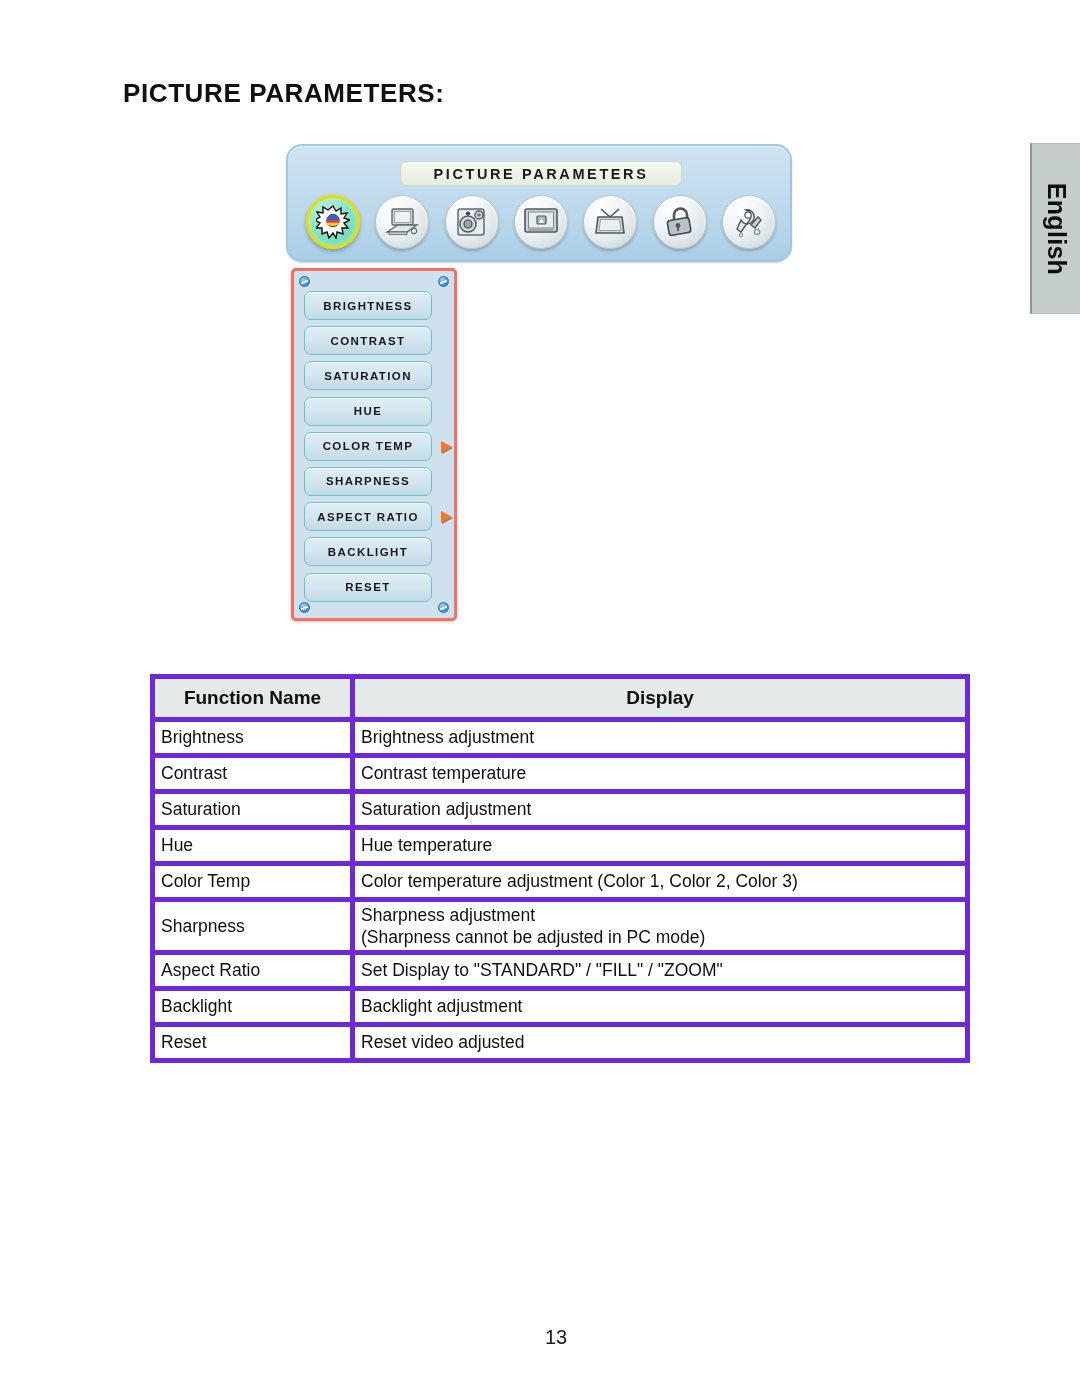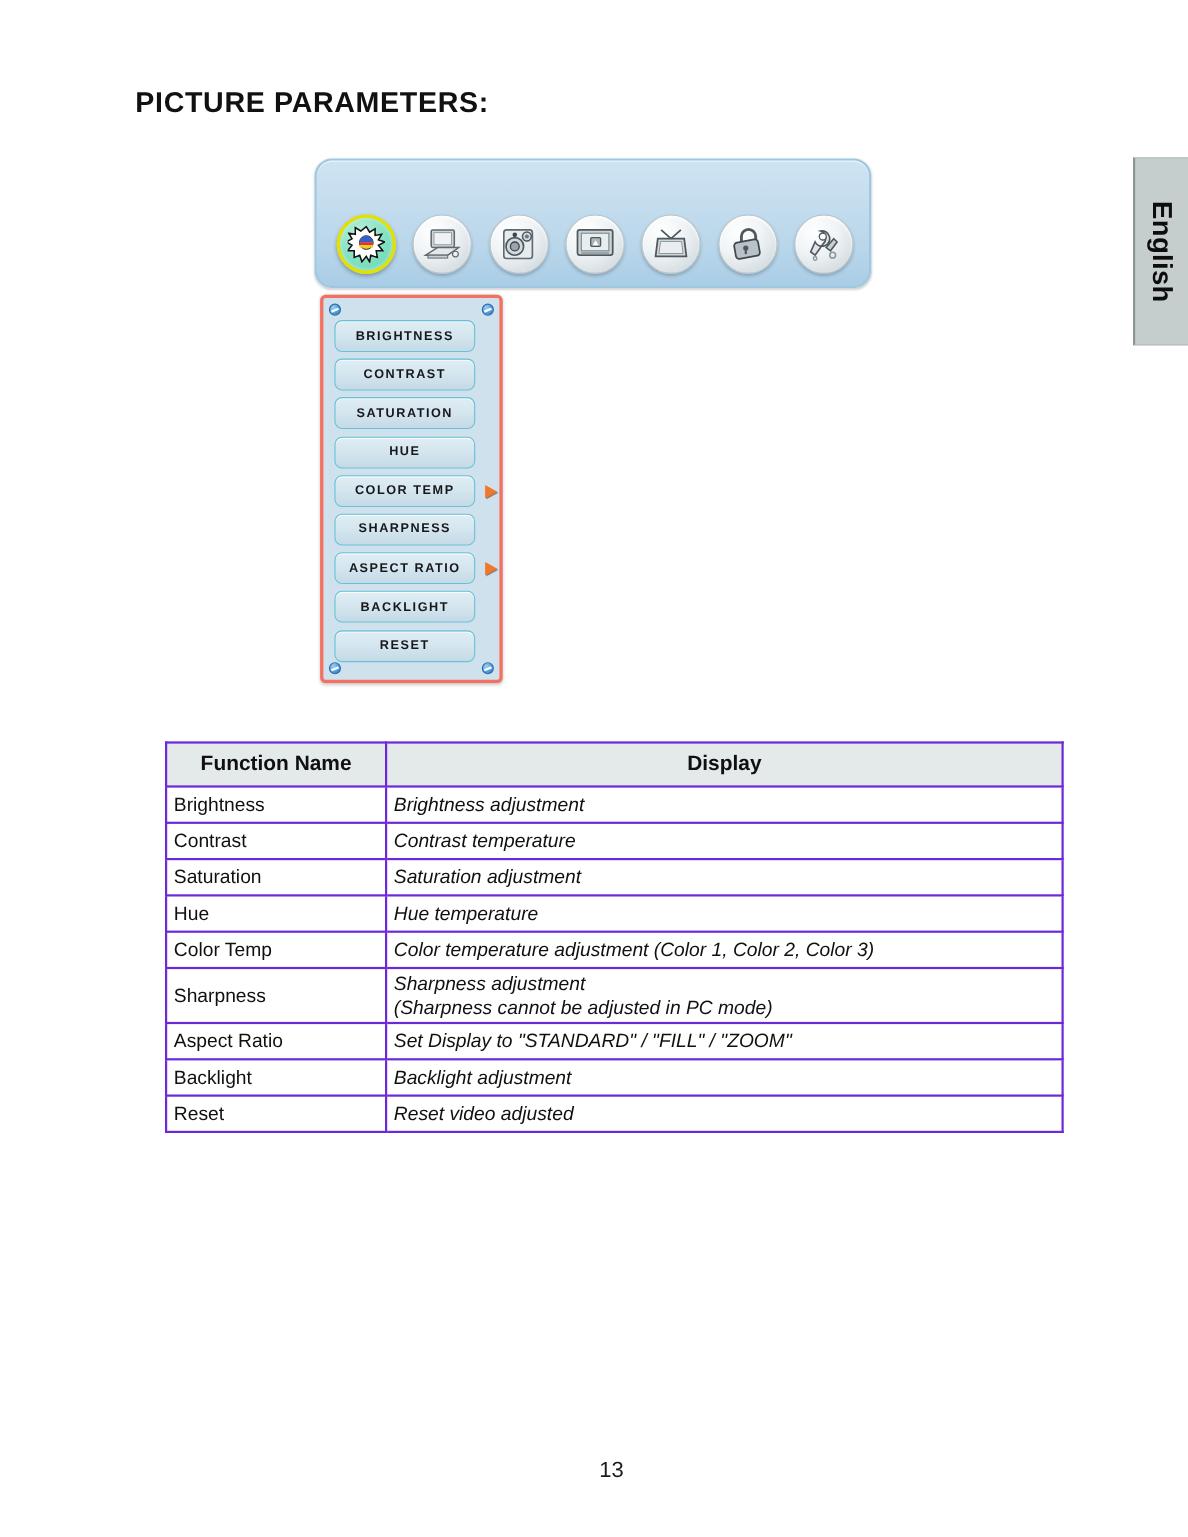--- a/index.html
+++ b/index.html
@@ -198,39 +198,39 @@
     position: absolute;
     left: 150px;
     top: 674px;
     width: 815px;
     border-collapse: collapse;
     table-layout: fixed;
   }
   #func-table col.c1 { width: 200px; }
   #func-table col.c2 { width: 615px; }
   #func-table th, #func-table td {
-    border: 2px solid #6d28d9;
+    border: 5px solid #6d28d9;
     padding: 0 6px;
     vertical-align: middle;
     color: #101010;
   }
   #func-table thead th {
     background: #e4e9e9;
     text-align: center;
     font-size: 19px;
     font-weight: bold;
     height: 38px;
   }
   #func-table tbody td {
     font-size: 17.5px;
     height: 31px;
     background: #ffffff;
   }
   #func-table tbody tr.two-line td { height: 48px; }
-  .cellline { display: block; line-height: 1.28; font-style: italic; }
+  .cellline { display: block; line-height: 1.28; }
 
   
   #page-number {
     position: absolute;
     left: 16px;
     top: 1288px;
     width: 1080px;
     text-align: center;
     font-size: 20px;
     color: #1a1a1a;
@@ -241,20 +241,23 @@
 <body>
 
 <div id="page-title">PICTURE PARAMETERS:</div>
 
 <div id="language-tab">
   <span class="lbl">English</span>
 </div>
 
 <div id="osd-bar">
 
+  <div id="osd-title-box">
+    <span class="t">PICTURE PARAMETERS</span>
+  </div>
 
   <div id="osd-icons">
 
     <div class="osd-icon active">
       <svg width="34" height="34" viewBox="0 0 34 34" aria-hidden="true">
         <polygon points="17,1 20,6 25,3 25,9 31,8 28,13 34,15 28,18 32,23 26,23 27,29 21,27 20,33 17,28 13,33 11,27 6,29 6,23 0,23 4,18 -1,15 4,12 1,7 7,8 7,2 12,5" fill="#ffffff" stroke="#111111" stroke-width="1.4"></polygon>
         <circle cx="17" cy="15.5" r="6.2" fill="#f2ce2a" stroke="#111111" stroke-width="0.8"></circle>
         <path d="M10.8 15.5 A6.2 6.2 0 0 1 23.2 15.5 Z" fill="#3560c9"></path>
         <rect x="10.8" y="15.2" width="12.4" height="2.6" fill="#e03535"></rect>
         <rect x="10.8" y="17.8" width="12.4" height="2.2" fill="#f2ce2a"></rect>

